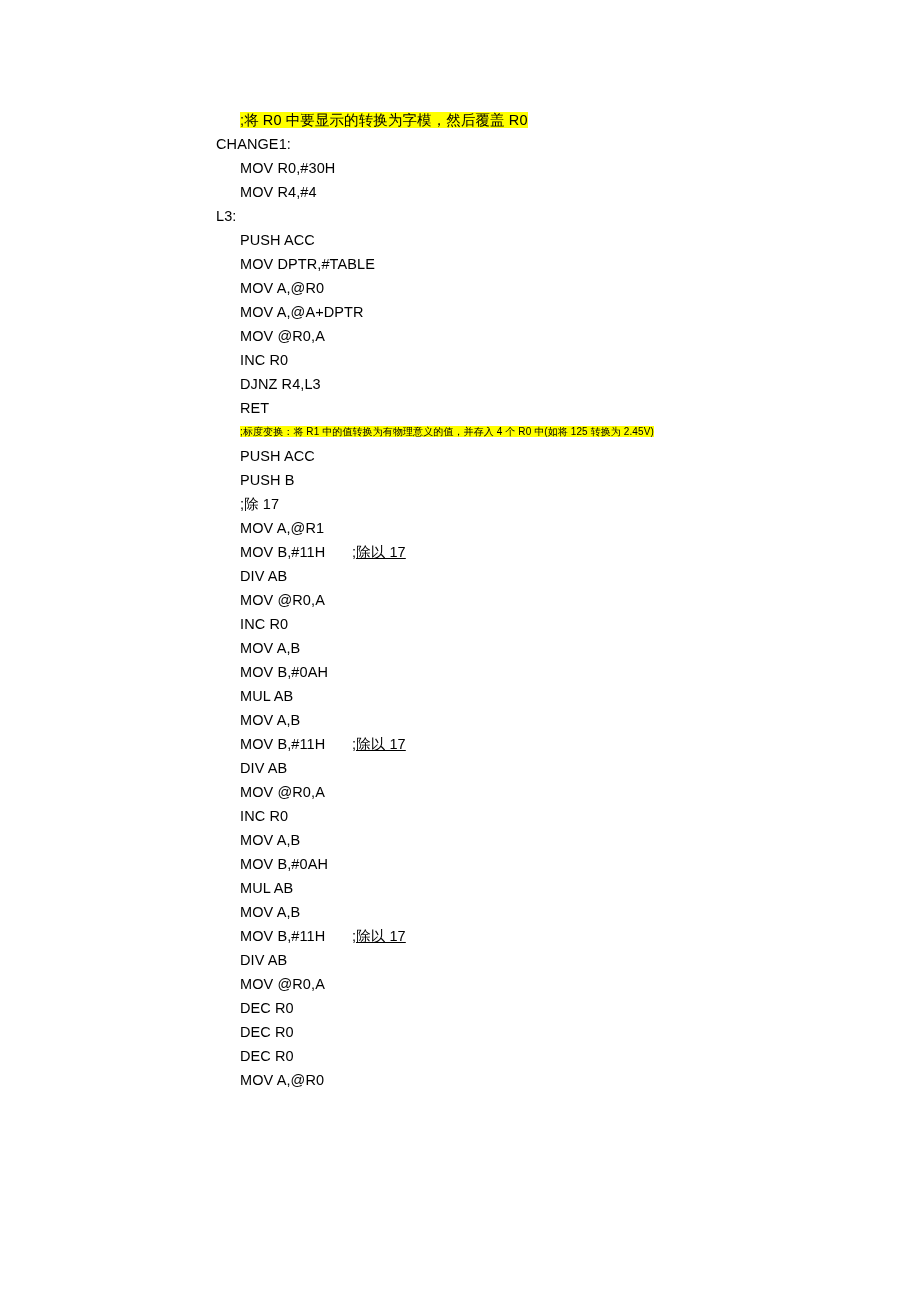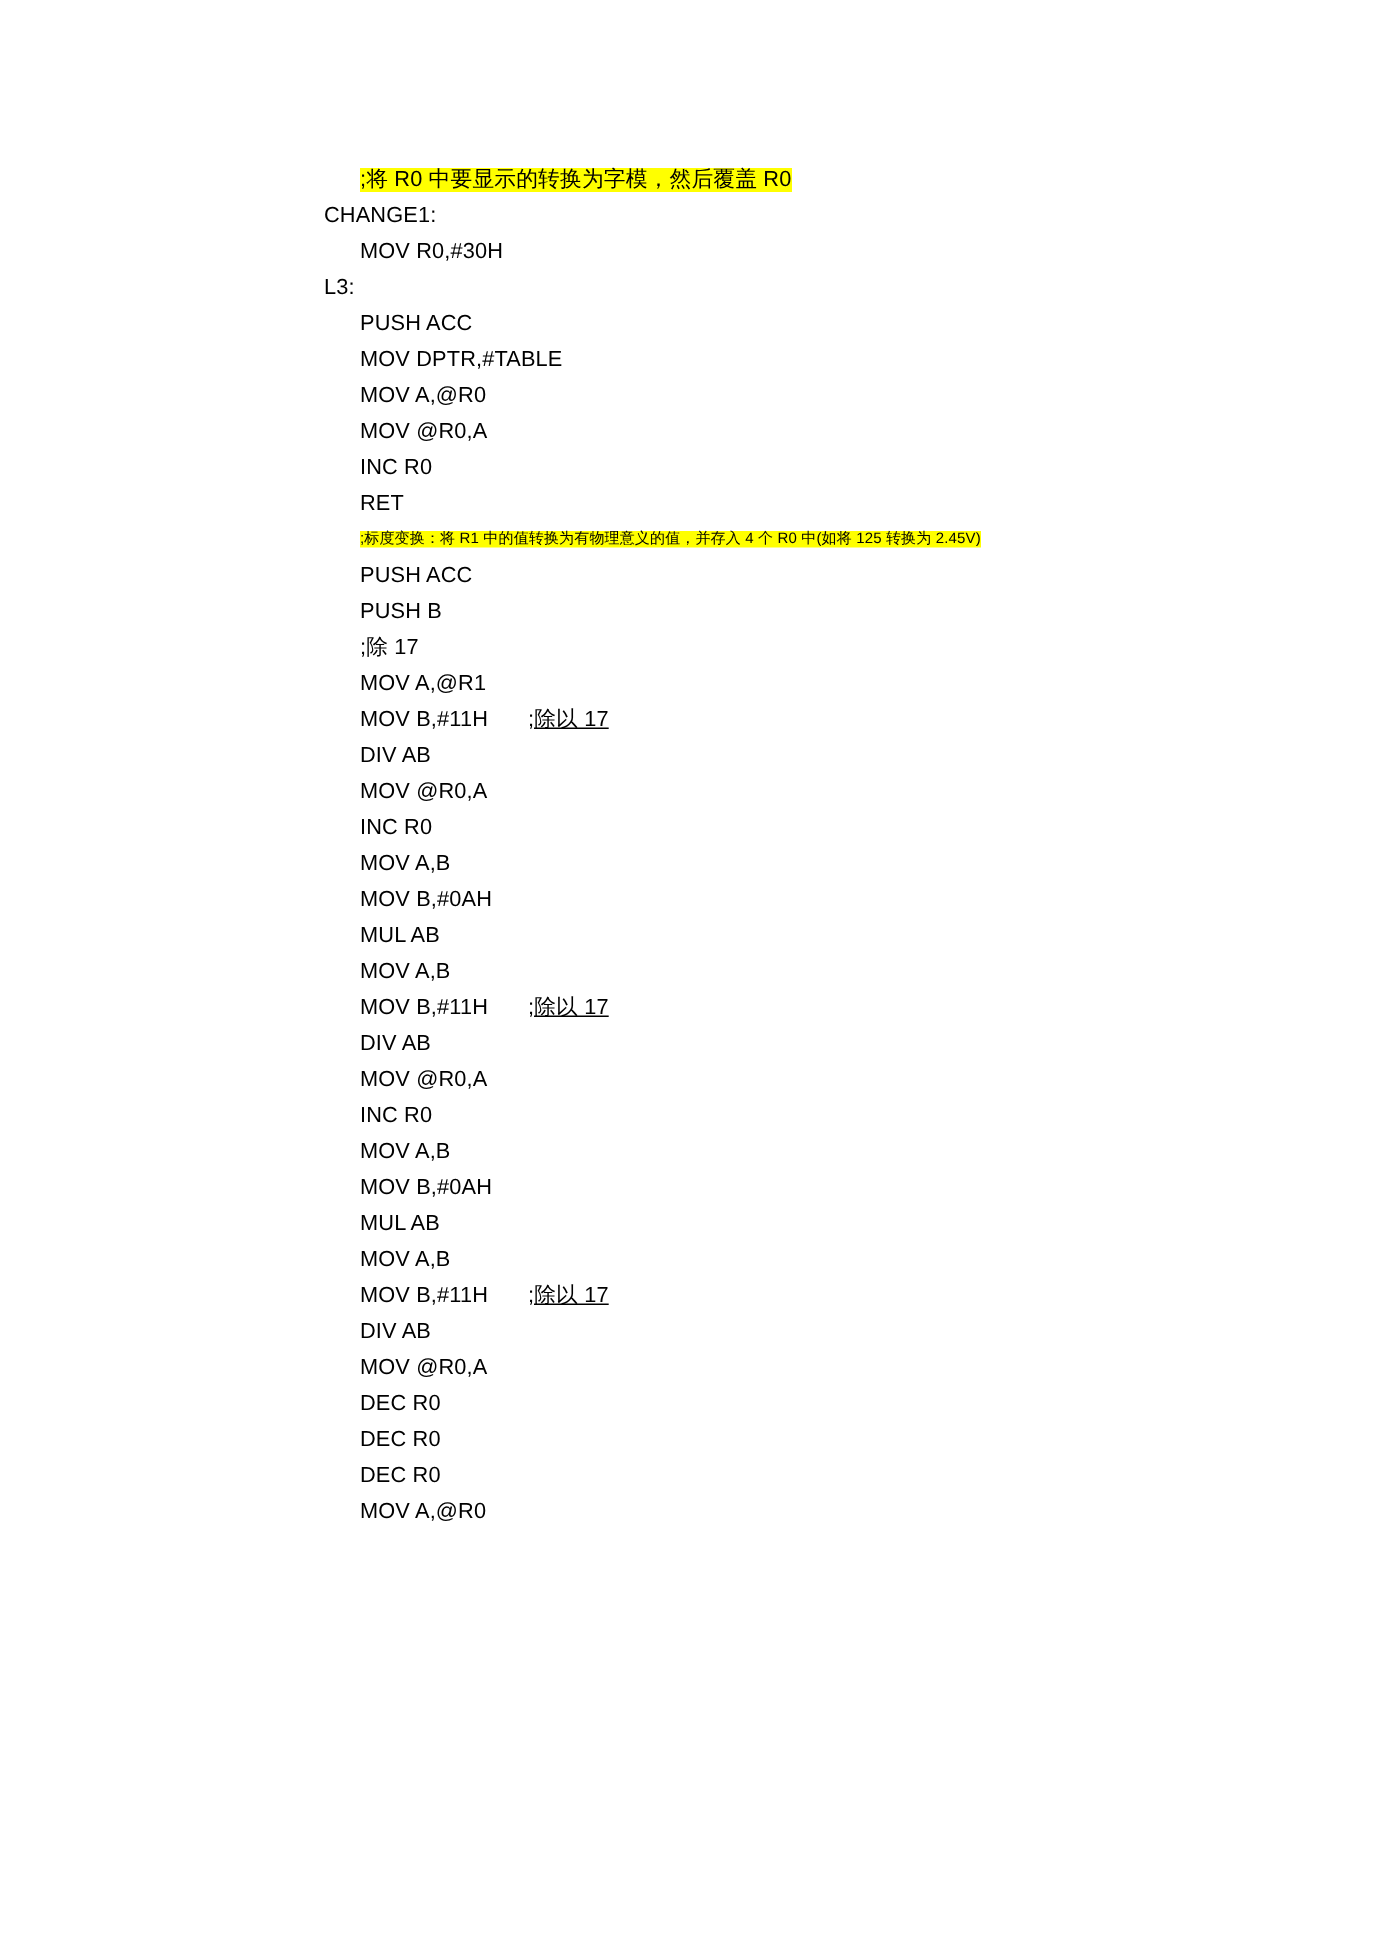--- a/index.html
+++ b/index.html
@@ -67,26 +67,29 @@
   }
 </style>
 </head>
 <body style="background: rgb(255, 255, 255); color: rgb(0, 0, 0);">
 
 <div id="page">
   <div id="doc-body">
       <div class="line comment"><span class="hl txt" style="background: rgb(255, 255, 0);">;将 R0 中要显示的转换为字模，然后覆盖 R0</span></div>
       <div class="line label"><span class="txt">CHANGE1:</span></div>
       <div class="line code"><span class="txt">MOV R0,#30H</span></div>
+      <div class="line code"><span class="txt">MOV R4,#4</span></div>
       <div class="line label"><span class="txt">L3:</span></div>
       <div class="line code"><span class="txt">PUSH ACC</span></div>
       <div class="line code"><span class="txt">MOV DPTR,#TABLE</span></div>
       <div class="line code"><span class="txt">MOV A,@R0</span></div>
+      <div class="line code"><span class="txt">MOV A,@A+DPTR</span></div>
       <div class="line code"><span class="txt">MOV @R0,A</span></div>
       <div class="line code"><span class="txt">INC R0</span></div>
+      <div class="line code"><span class="txt">DJNZ R4,L3</span></div>
       <div class="line code"><span class="txt">RET</span></div>
       <div class="para"><span class="hl txt" style="background: rgb(255, 255, 0);">;标度变换：将 R1 中的值转换为有物理意义的值，并存入 4 个 R0 中(如将 125 转换为 2.45V)</span></div>
       <div class="line code"><span class="txt">PUSH ACC</span></div>
       <div class="line code"><span class="txt">PUSH B</span></div>
       <div class="line comment"><span class="txt">;除 17</span></div>
       <div class="line code"><span class="txt">MOV A,@R1</span></div>
       <div class="line code"><span class="txt inline-cmt">MOV B,#11H</span><span class="cmt-tail">;除以 17</span></div>
       <div class="line code"><span class="txt">DIV AB</span></div>
       <div class="line code"><span class="txt">MOV @R0,A</span></div>
       <div class="line code"><span class="txt">INC R0</span></div>

